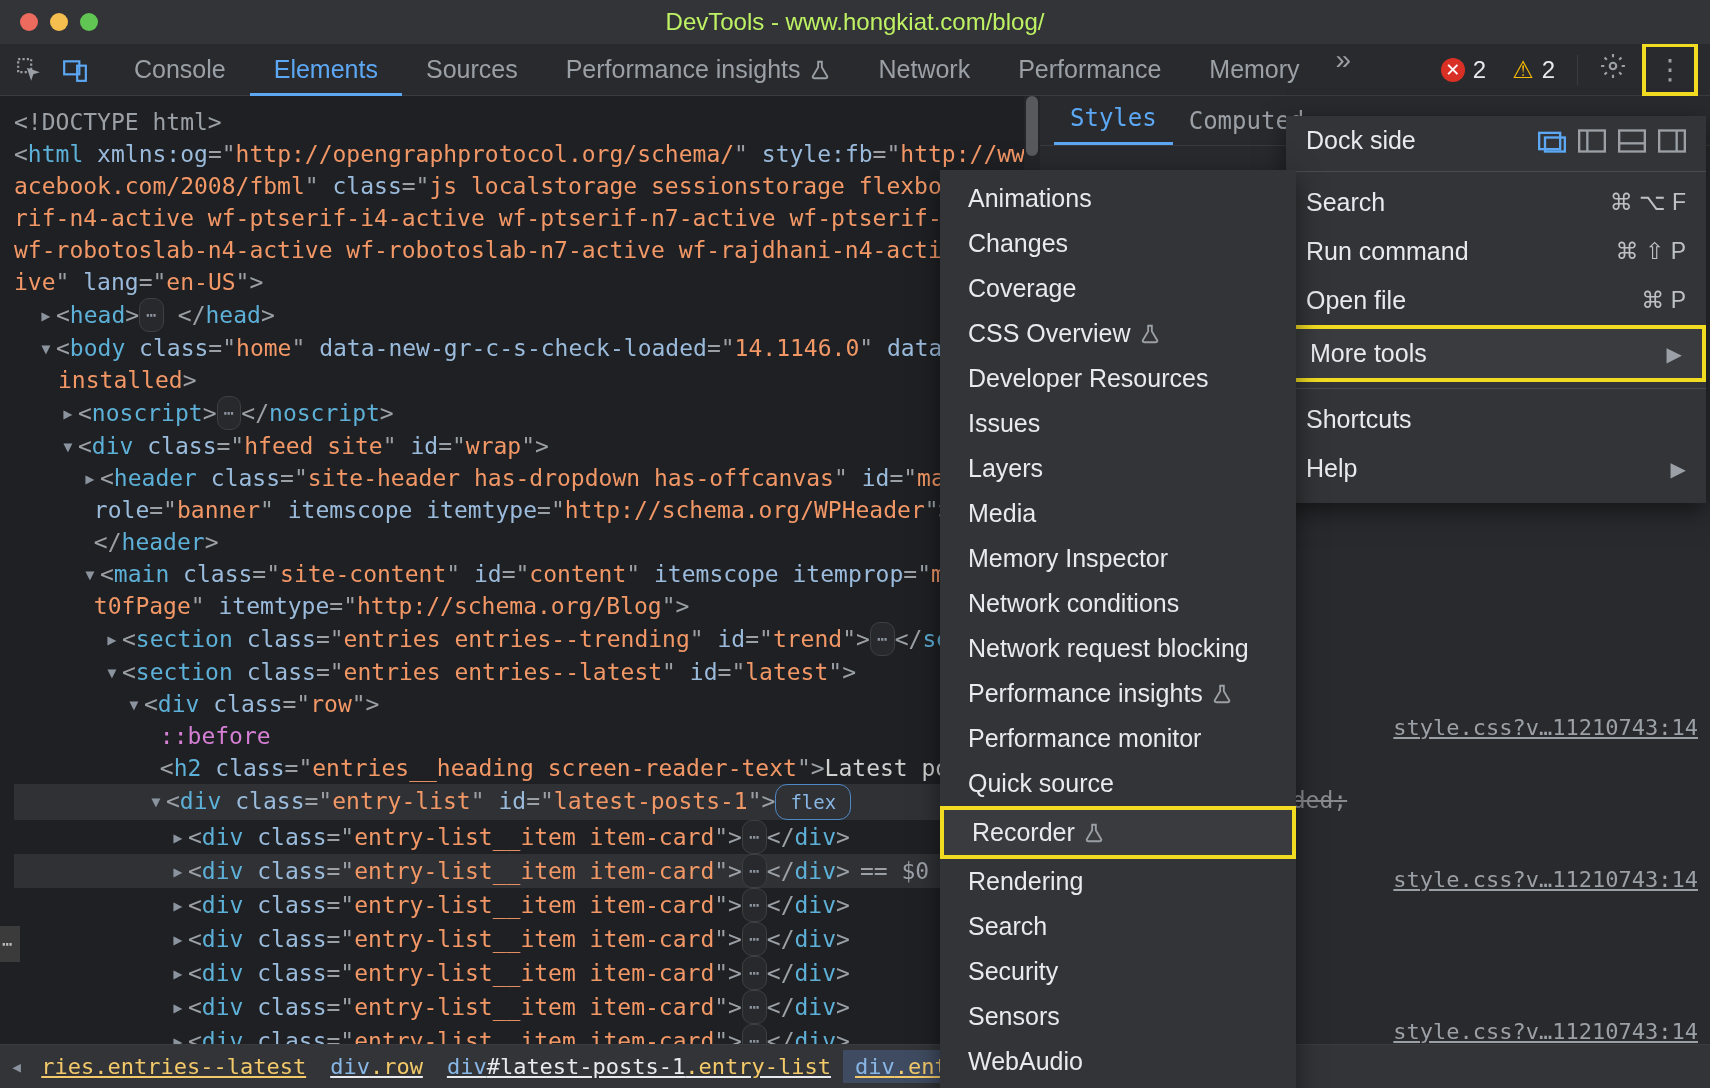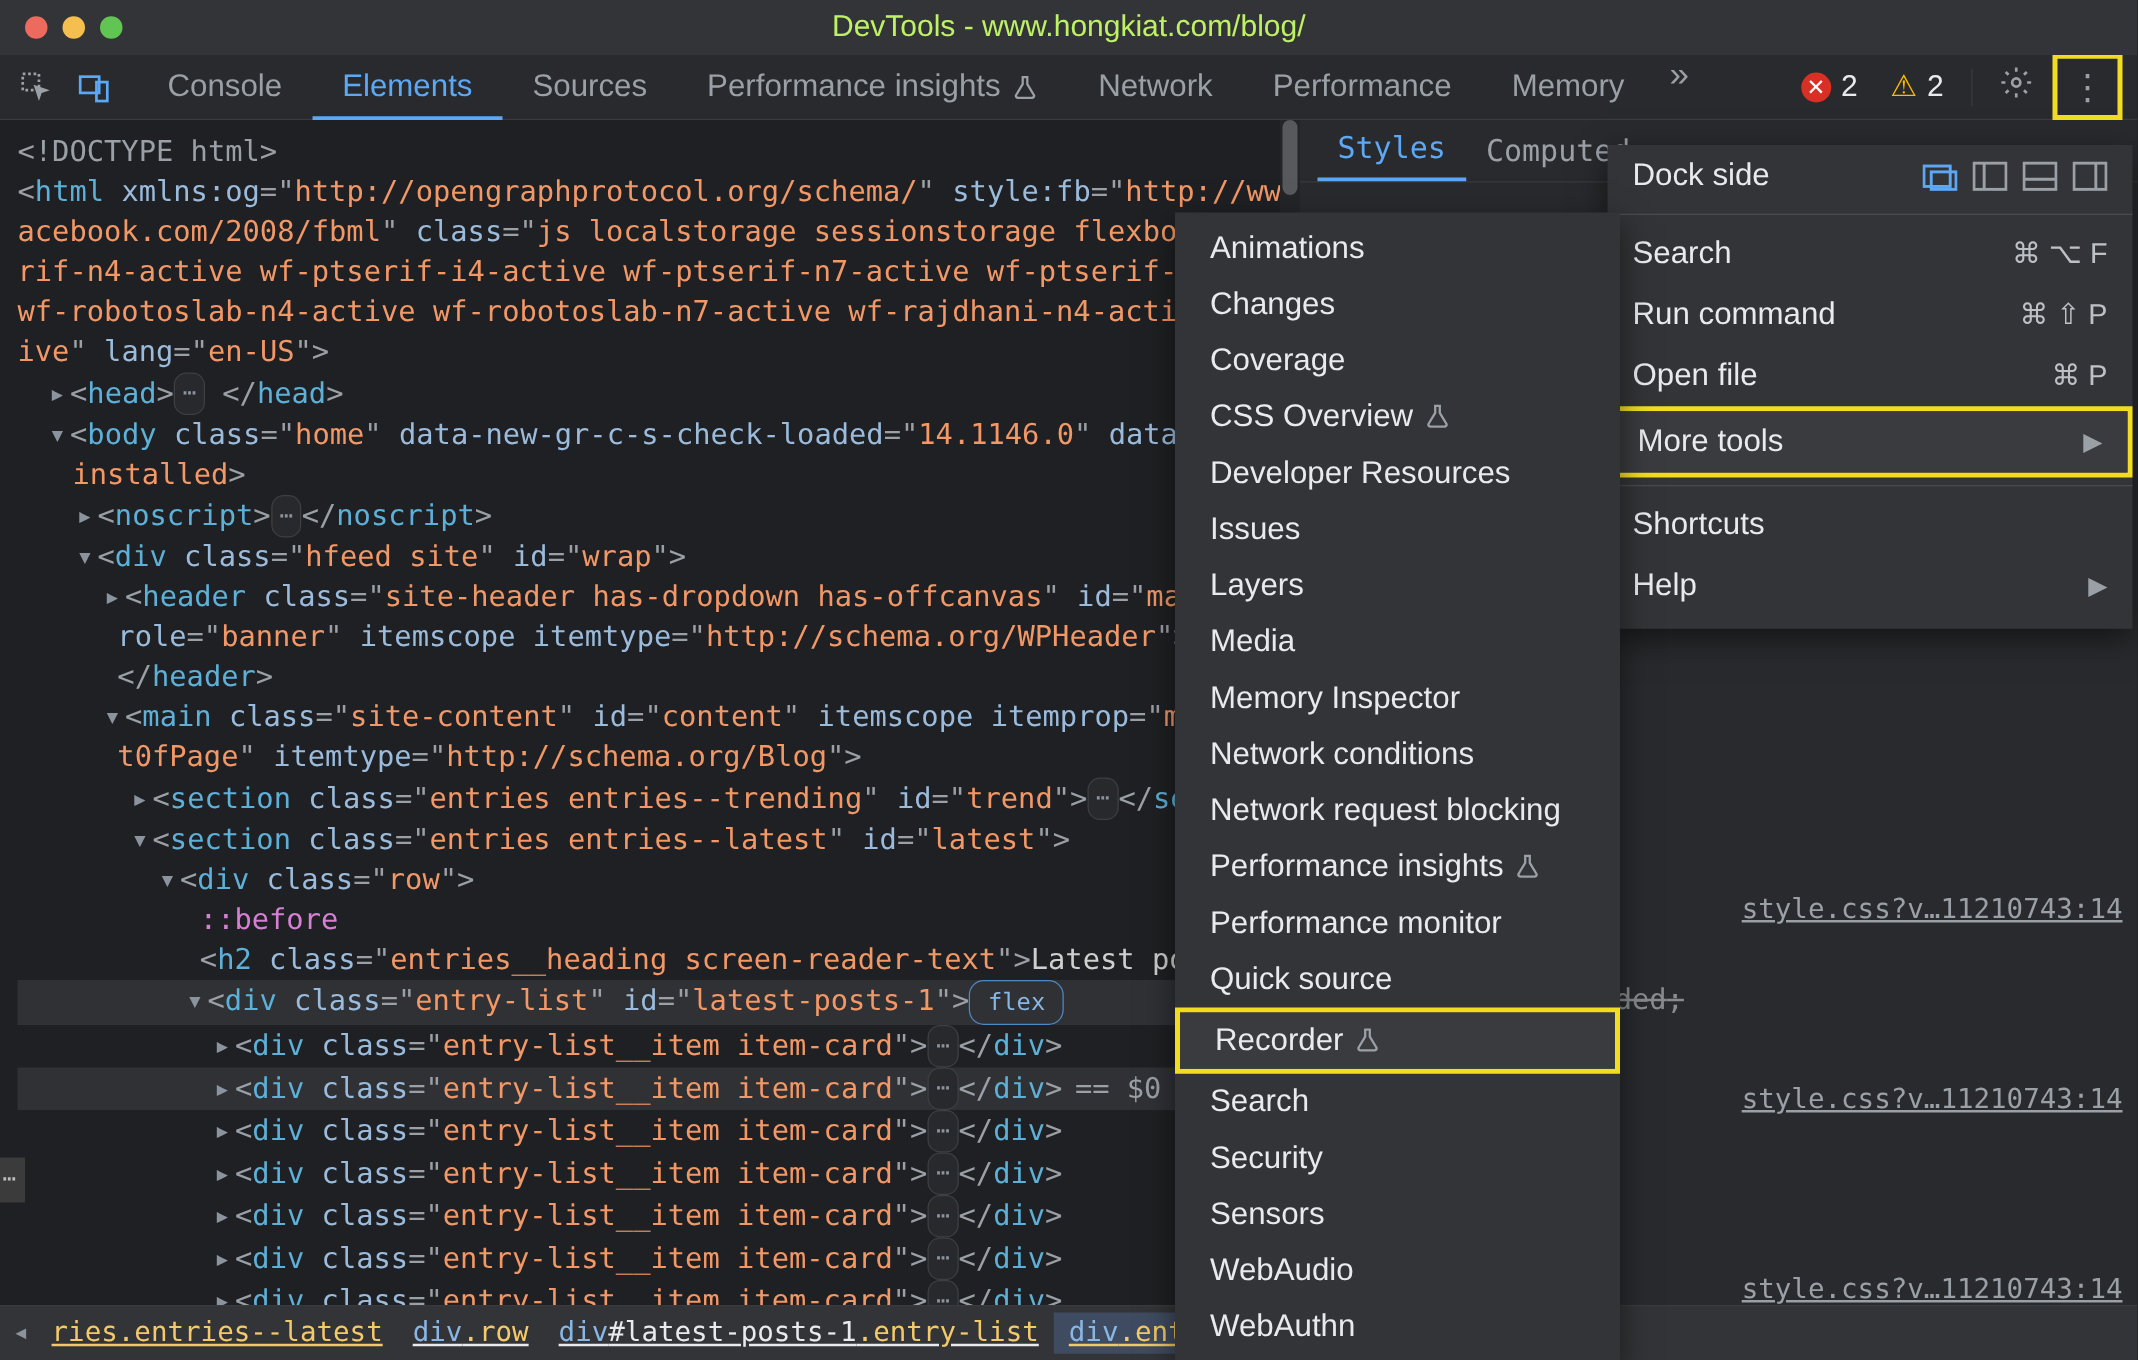--- a/index.html
+++ b/index.html
@@ -393,19 +393,20 @@
       <div class="sm-item">Performance insights<span class="flask-icon"><svg class="fl" viewBox="0 0 24 24" fill="none" stroke="currentColor" stroke-width="2">
             <path d="M9 3h6M10 3v6l-6 10a2 2 0 0 0 2 2h12a2 2 0 0 0 2-2L14 9V3"></path>
           </svg></span></div>
       <div class="sm-item">Performance monitor</div>
       <div class="sm-item">Quick source</div>
       <div class="recorder-hl">
         <div class="sm-item hover">Recorder<span class="flask-icon"><svg class="fl" viewBox="0 0 24 24" fill="none" stroke="currentColor" stroke-width="2">
               <path d="M9 3h6M10 3v6l-6 10a2 2 0 0 0 2 2h12a2 2 0 0 0 2-2L14 9V3"></path>
             </svg></span></div>
       </div>
+      <div class="sm-item">Rendering</div>
       <div class="sm-item">Search</div>
       <div class="sm-item">Security</div>
       <div class="sm-item">Sensors</div>
       <div class="sm-item">WebAudio</div>
       <div class="sm-item">WebAuthn</div>
     </div>
 </div>
 
 </body></html>

